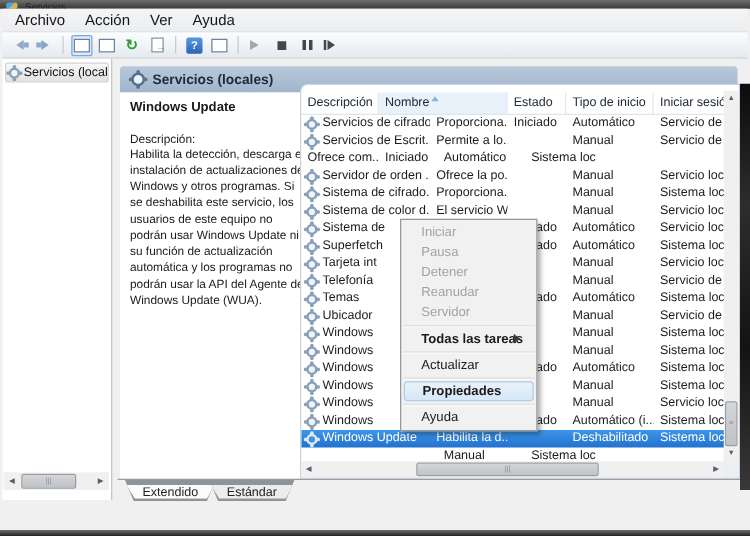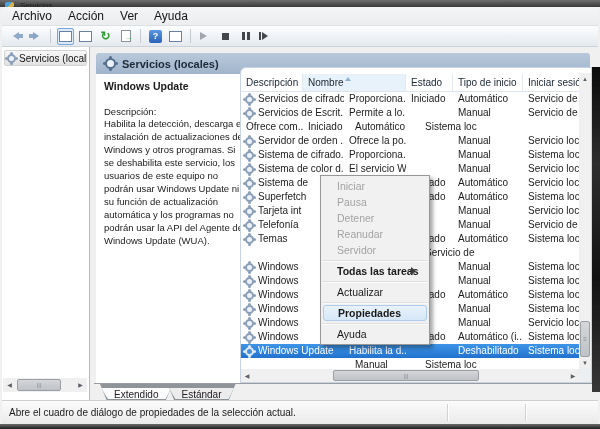--- a/index.html
+++ b/index.html
@@ -340,20 +340,24 @@
             <div class="cell namec" style="width: 103px;">
               <span class="gear"></span>
               <span>Temas</span>
             </div>
             <div class="cell" style="width: 62px;"></div>
             <div class="cell" style="width: 47px;">Iniciado</div>
             <div class="cell" style="width: 70px;">Automático</div>
             <div class="cell" style="width: 58px;">Sistema loc</div>
           </div>
           <div class="row">
+            <div class="cell namec" style="width: 103px;">
+              <span class="gear"></span>
+              <span>Ubicador</span>
+            </div>
             <div class="cell" style="width: 62px;"></div>
             <div class="cell" style="width: 47px;"></div>
             <div class="cell" style="width: 70px;">Manual</div>
             <div class="cell" style="width: 58px;">Servicio de</div>
           </div>
           <div class="row">
             <div class="cell namec" style="width: 103px;">
               <span class="gear"></span>
               <span>Windows</span>
             </div>
@@ -447,25 +451,20 @@
     </div>
 
     <div class="tabstrip" id="tabstrip">
         <div class="tab active"><span class="inner">Extendido</span></div>
         <div class="tab"><span class="inner">Estándar</span></div>
       </div>
   </div>
 
   <div class="right-dark"></div>
 
-  <div class="statusbar">
-    <span>Abre el cuadro de diálogo de propiedades de la selección actual.</span>
-    <span class="status-div" style="left:445px;"></span>
-    <span class="status-div" style="left:523px;"></span>
-  </div>
 
   <div class="bottom-strip"></div>
 
   <div class="ctxmenu" id="ctxmenu">
       <div class="ctx-item disabled">Iniciar</div>
       <div class="ctx-item disabled">Pausa</div>
       <div class="ctx-item disabled">Detener</div>
       <div class="ctx-item disabled">Reanudar</div>
       <div class="ctx-item disabled">Servidor</div>
       <div class="ctx-sep"></div>

